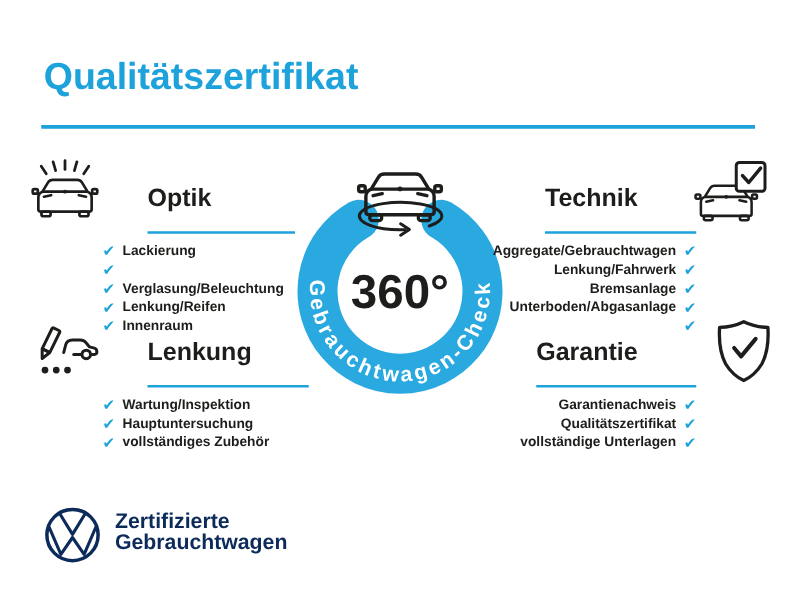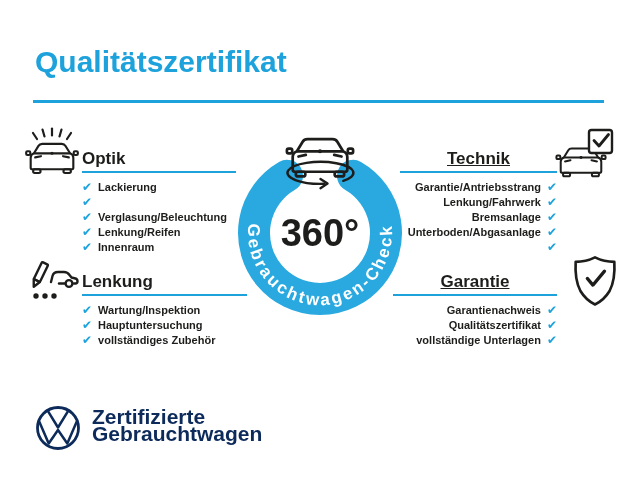--- a/index.html
+++ b/index.html
@@ -17,37 +17,37 @@
     position:absolute;left:35px;top:47px;margin:0;
     font-size:30px;line-height:30px;font-weight:bold;color:var(--accent);letter-spacing:0;
   }
   .title-rule{position:absolute;left:33px;top:100px;width:571px;height:3px;background:var(--accent);}
   .sec{position:absolute;}
   #sec-optik{left:82px;top:150px;width:154px;}
   #sec-technik{left:400px;top:150px;width:157px;}
   #sec-wartung{left:82px;top:273px;width:165px;}
   #sec-garantie{left:393px;top:273px;width:164px;}
   .sec-title{
-    font-size:17px;line-height:18px;font-weight:bold;color:var(--ink);
-    padding-bottom:3px;border-bottom:2.5px solid var(--accent);
-  }
-  .side-right .sec-title{text-align:center;text-decoration:underline;}
+    font-size:20px;line-height:18px;font-weight:bold;color:var(--ink);
+    padding-bottom:17px;border-bottom:2.5px solid var(--accent);margin-left:36px;
+  }
+  .side-right .sec-title{text-align:left;}
   .items{margin-top:7px;}
   .item{
     display:flex;align-items:center;gap:6px;line-height:15px;
     font-size:11px;font-weight:bold;color:var(--ink);white-space:nowrap;
   }
   .side-right .item{flex-direction:row-reverse;}
   .check{
     font-family:"DejaVu Sans", sans-serif;
     font-size:12px;font-weight:bold;color:var(--accent);
   }
   #brandline{
     position:absolute;left:92px;top:409px;
-    font-size:21px;line-height:16.5px;font-weight:bold;color:var(--navy);
+    font-size:17px;line-height:16.5px;font-weight:bold;color:var(--navy);
   }
 </style>
 </head>
 <body>
 
 <svg id="art" width="640" height="480" viewBox="0 0 640 480">
   <defs>
     <g id="carFront" fill="none" stroke="#1d1d1b" stroke-width="2.6" stroke-linecap="round" stroke-linejoin="round">
       <path d="M -26 13 L -26 1 Q -26 -3 -22 -4.5 L -16.5 -13.5 Q -15 -16 -12 -16 L 12 -16 Q 15 -16 16.5 -13.5 L 22 -4.5 Q 26 -3 26 1 L 26 13 Q 26 15 23.5 15 L -23.5 15 Q -26 15 -26 13 Z"></path>
       <path d="M -21.5 -4.5 L 21.5 -4.5"></path>
@@ -148,21 +148,21 @@
         <span class="lbl">Innenraum</span>
       </div>
     </div>
 </section>
 
 <section class="sec side-right" id="sec-technik">
   <div class="sec-title">Technik</div>
   <div class="items">
       <div class="item">
         <span class="check">✔</span>
-        <span class="lbl">Garantie/Antriebsstrang</span>
+        <span class="lbl">Aggregate/Gebrauchtwagen</span>
       </div>
       <div class="item">
         <span class="check">✔</span>
         <span class="lbl">Lenkung/Fahrwerk</span>
       </div>
       <div class="item">
         <span class="check">✔</span>
         <span class="lbl">Bremsanlage</span>
       </div>
       <div class="item">

